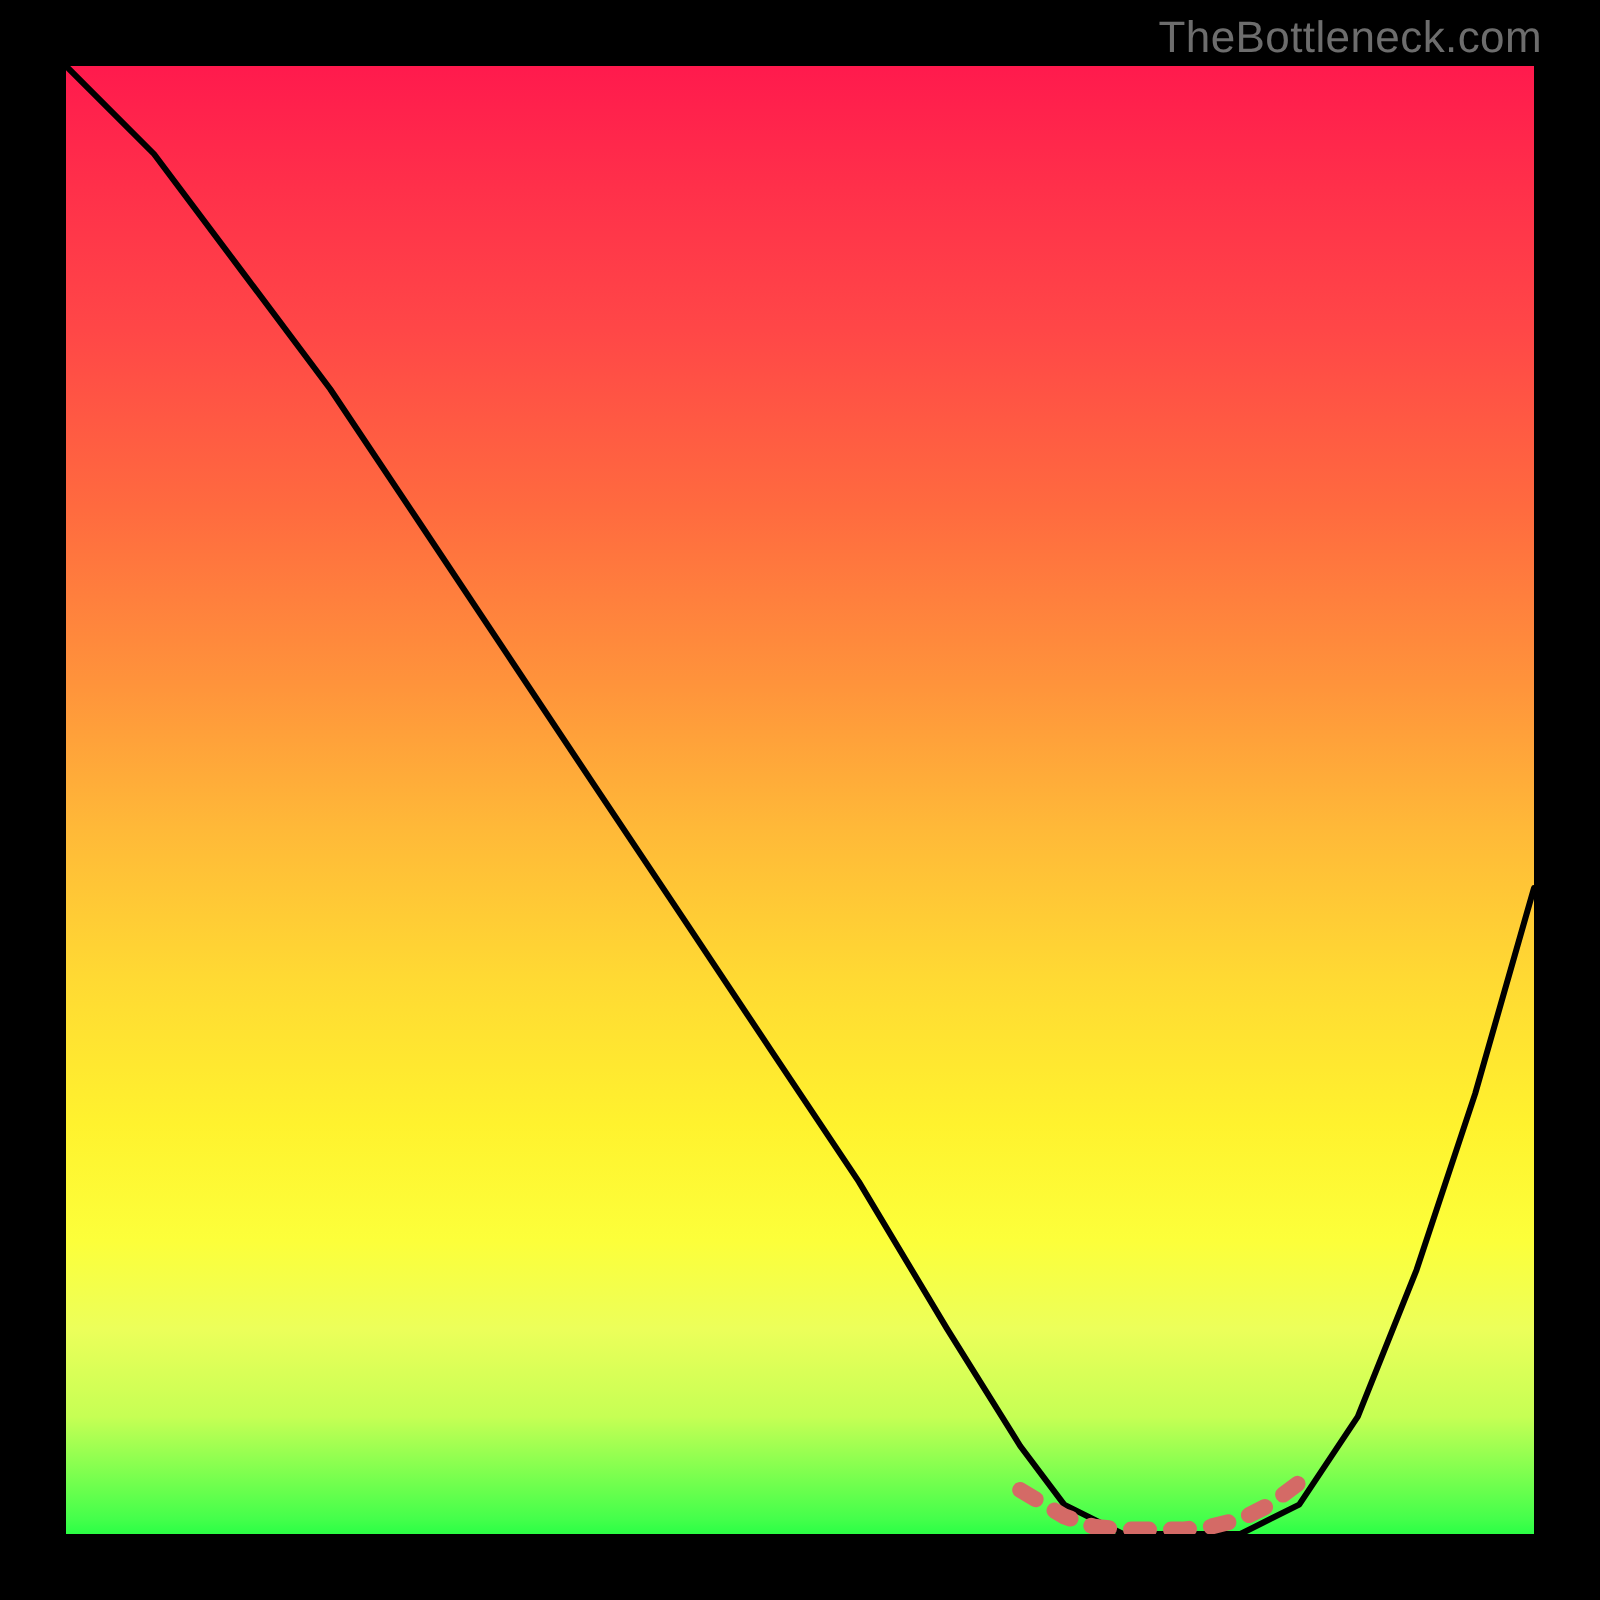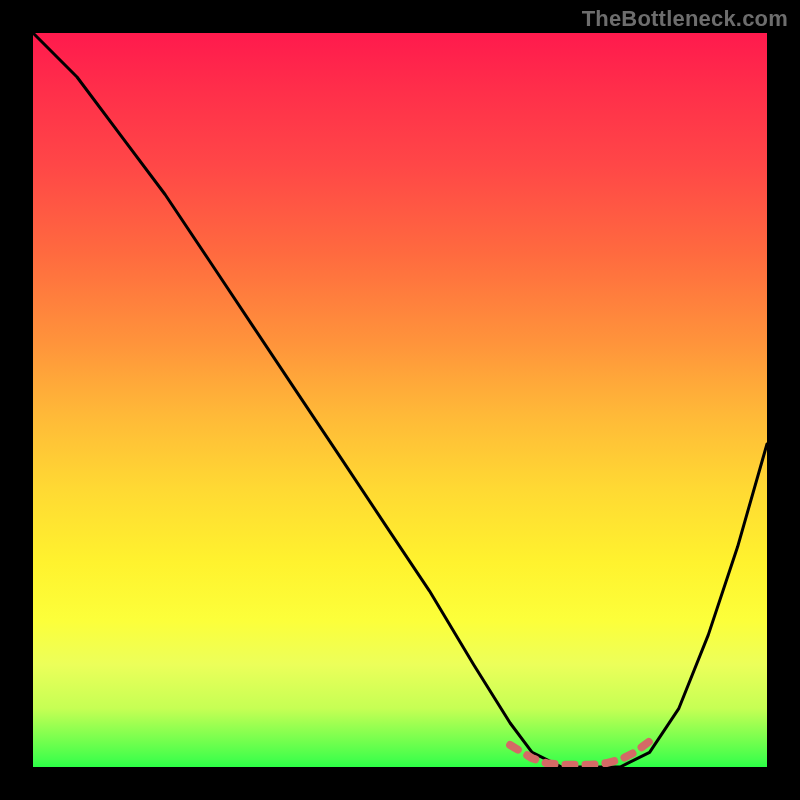--- a/index.html
+++ b/index.html
@@ -37,24 +37,24 @@
       #fcff3a 80%,
       #ecff5a 86%,
       #c6ff54 92%,
       #44ff4b 99%,
       #2bff45 100%
     );
   }
   .watermark {
     position: absolute;
     top: 6px;
-    right: 12px;
+    right: 29px;
     color: #6d6d6d;
     font-size: 22px;
-    font-weight: 700;
+    font-weight: 400;
     letter-spacing: 0.2px;
     user-select: none;
   }
   svg.curve {
     position: absolute;
     inset: 0;
     width: 100%;
     height: 100%;
     pointer-events: none;
   }

